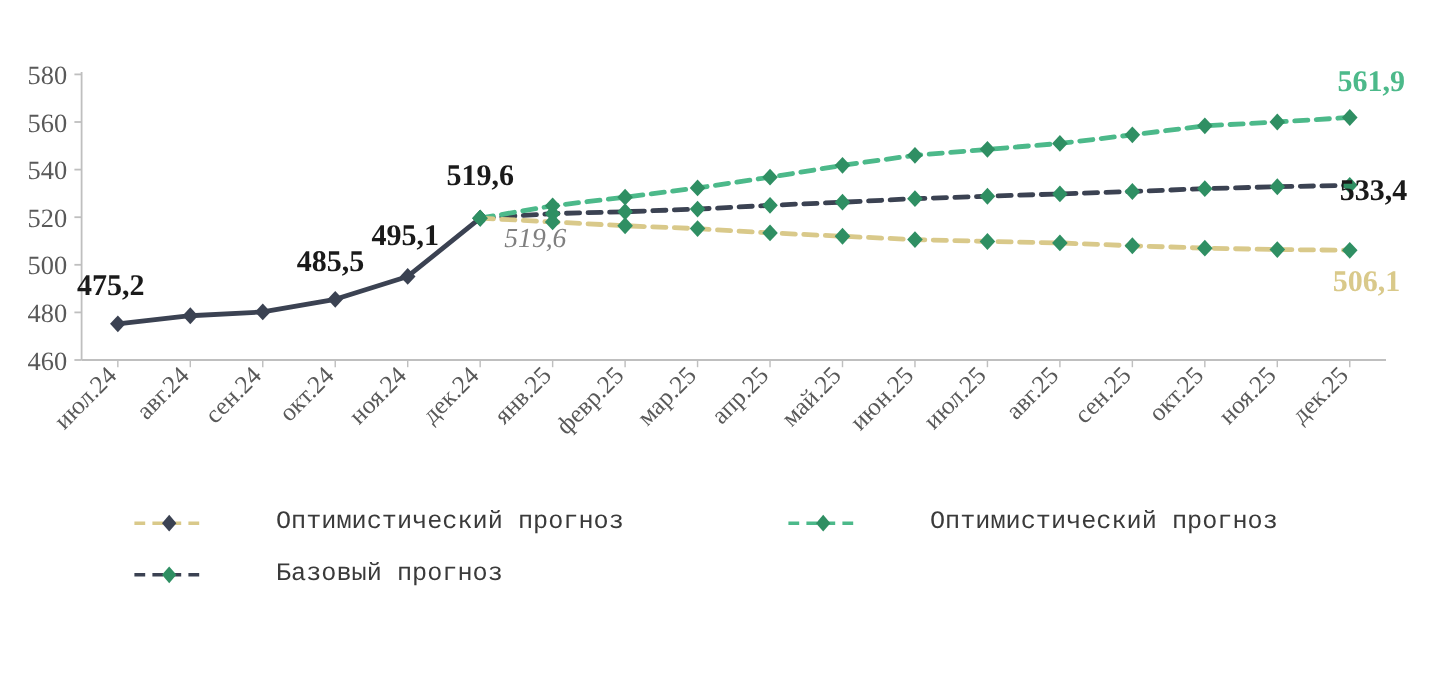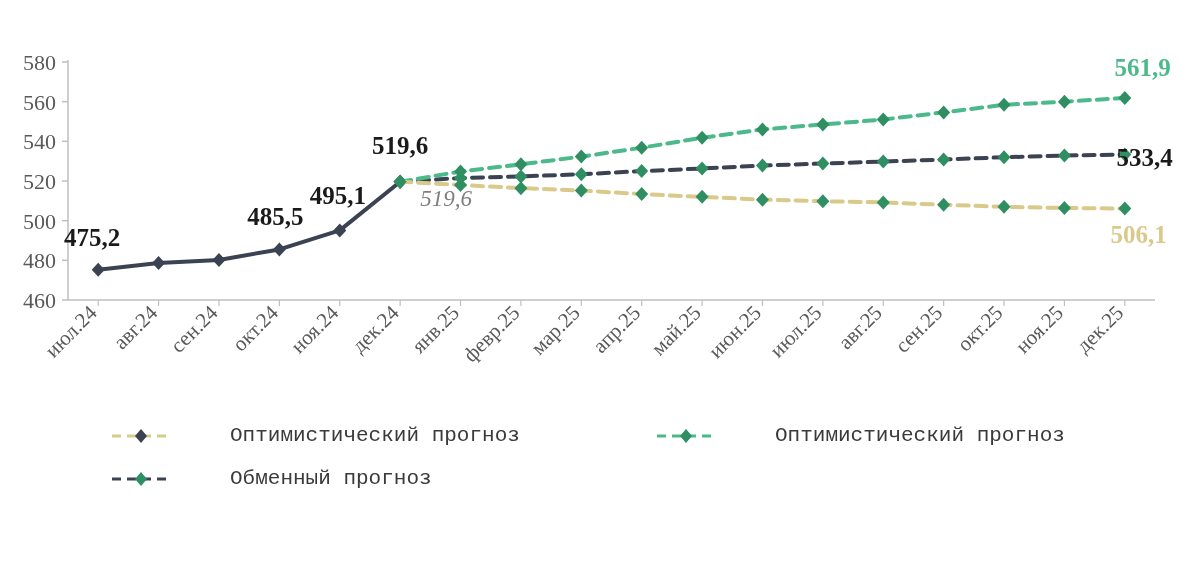--- a/index.html
+++ b/index.html
@@ -180,16 +180,16 @@
         <line x1="2" y1="10" x2="60" y2="10" stroke="#4cb98a" stroke-width="3" stroke-dasharray="9,6"></line>
         <path d="M31 3 L37 10 L31 17 L25 10 Z" fill="#2f8f63"></path>
       </svg>
       <span class="legend-label">Оптимистический прогноз</span>
     </div>
     <div class="legend-item">
       <svg class="legend-key" viewBox="0 0 62 20">
         <line x1="2" y1="10" x2="60" y2="10" stroke="#3b4252" stroke-width="3" stroke-dasharray="9,6"></line>
         <path d="M31 3 L37 10 L31 17 L25 10 Z" fill="#2f8f63"></path>
       </svg>
-      <span class="legend-label">Обменный прогноз</span>
+      <span class="legend-label">Базовый прогноз</span>
     </div>
   </div>
 </div>
 
 </body></html>

